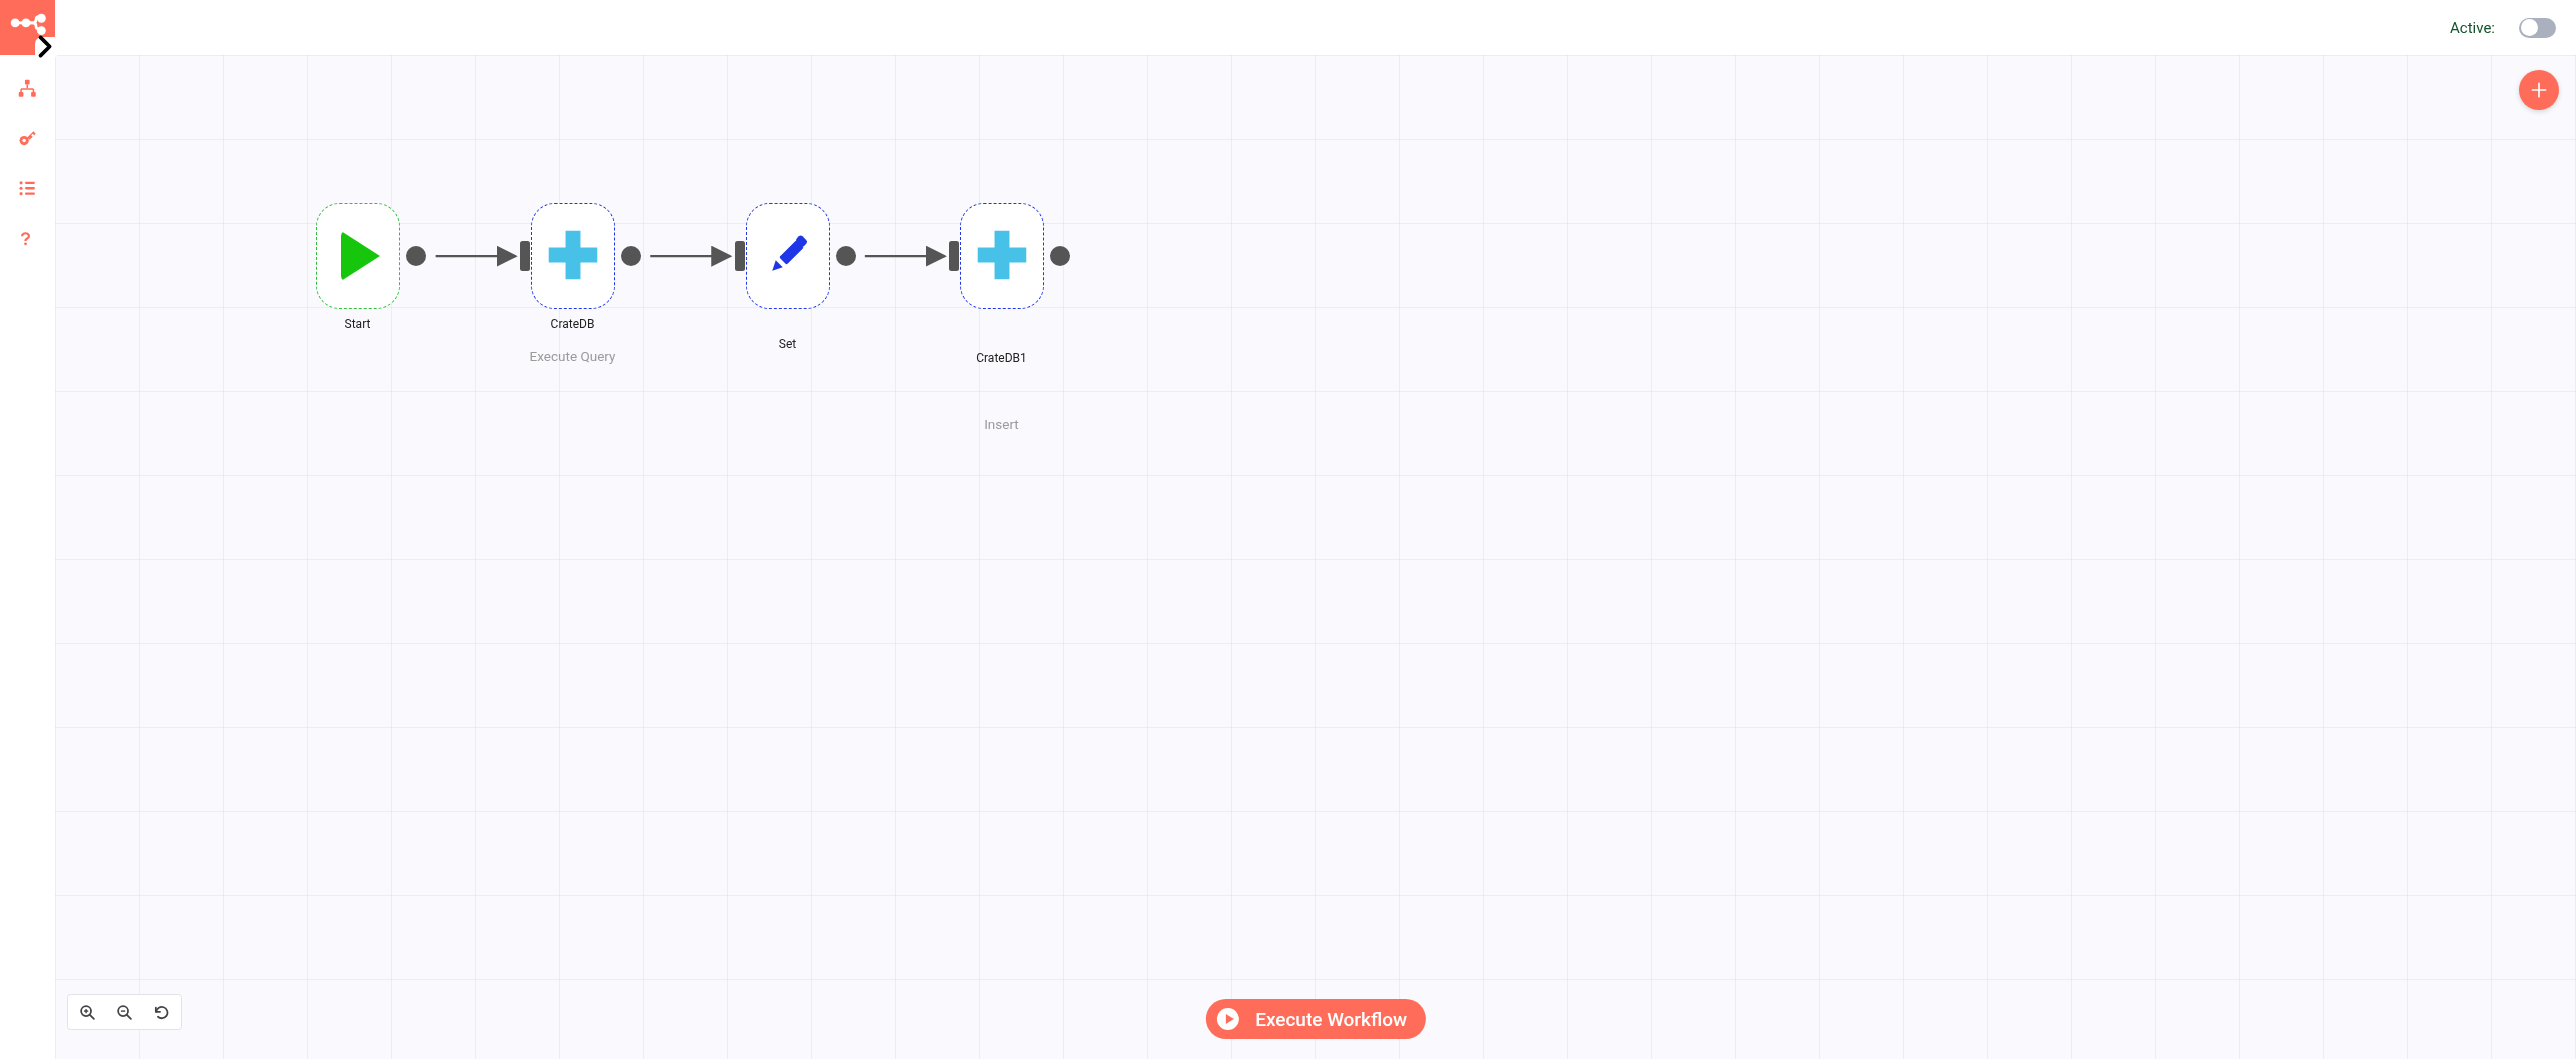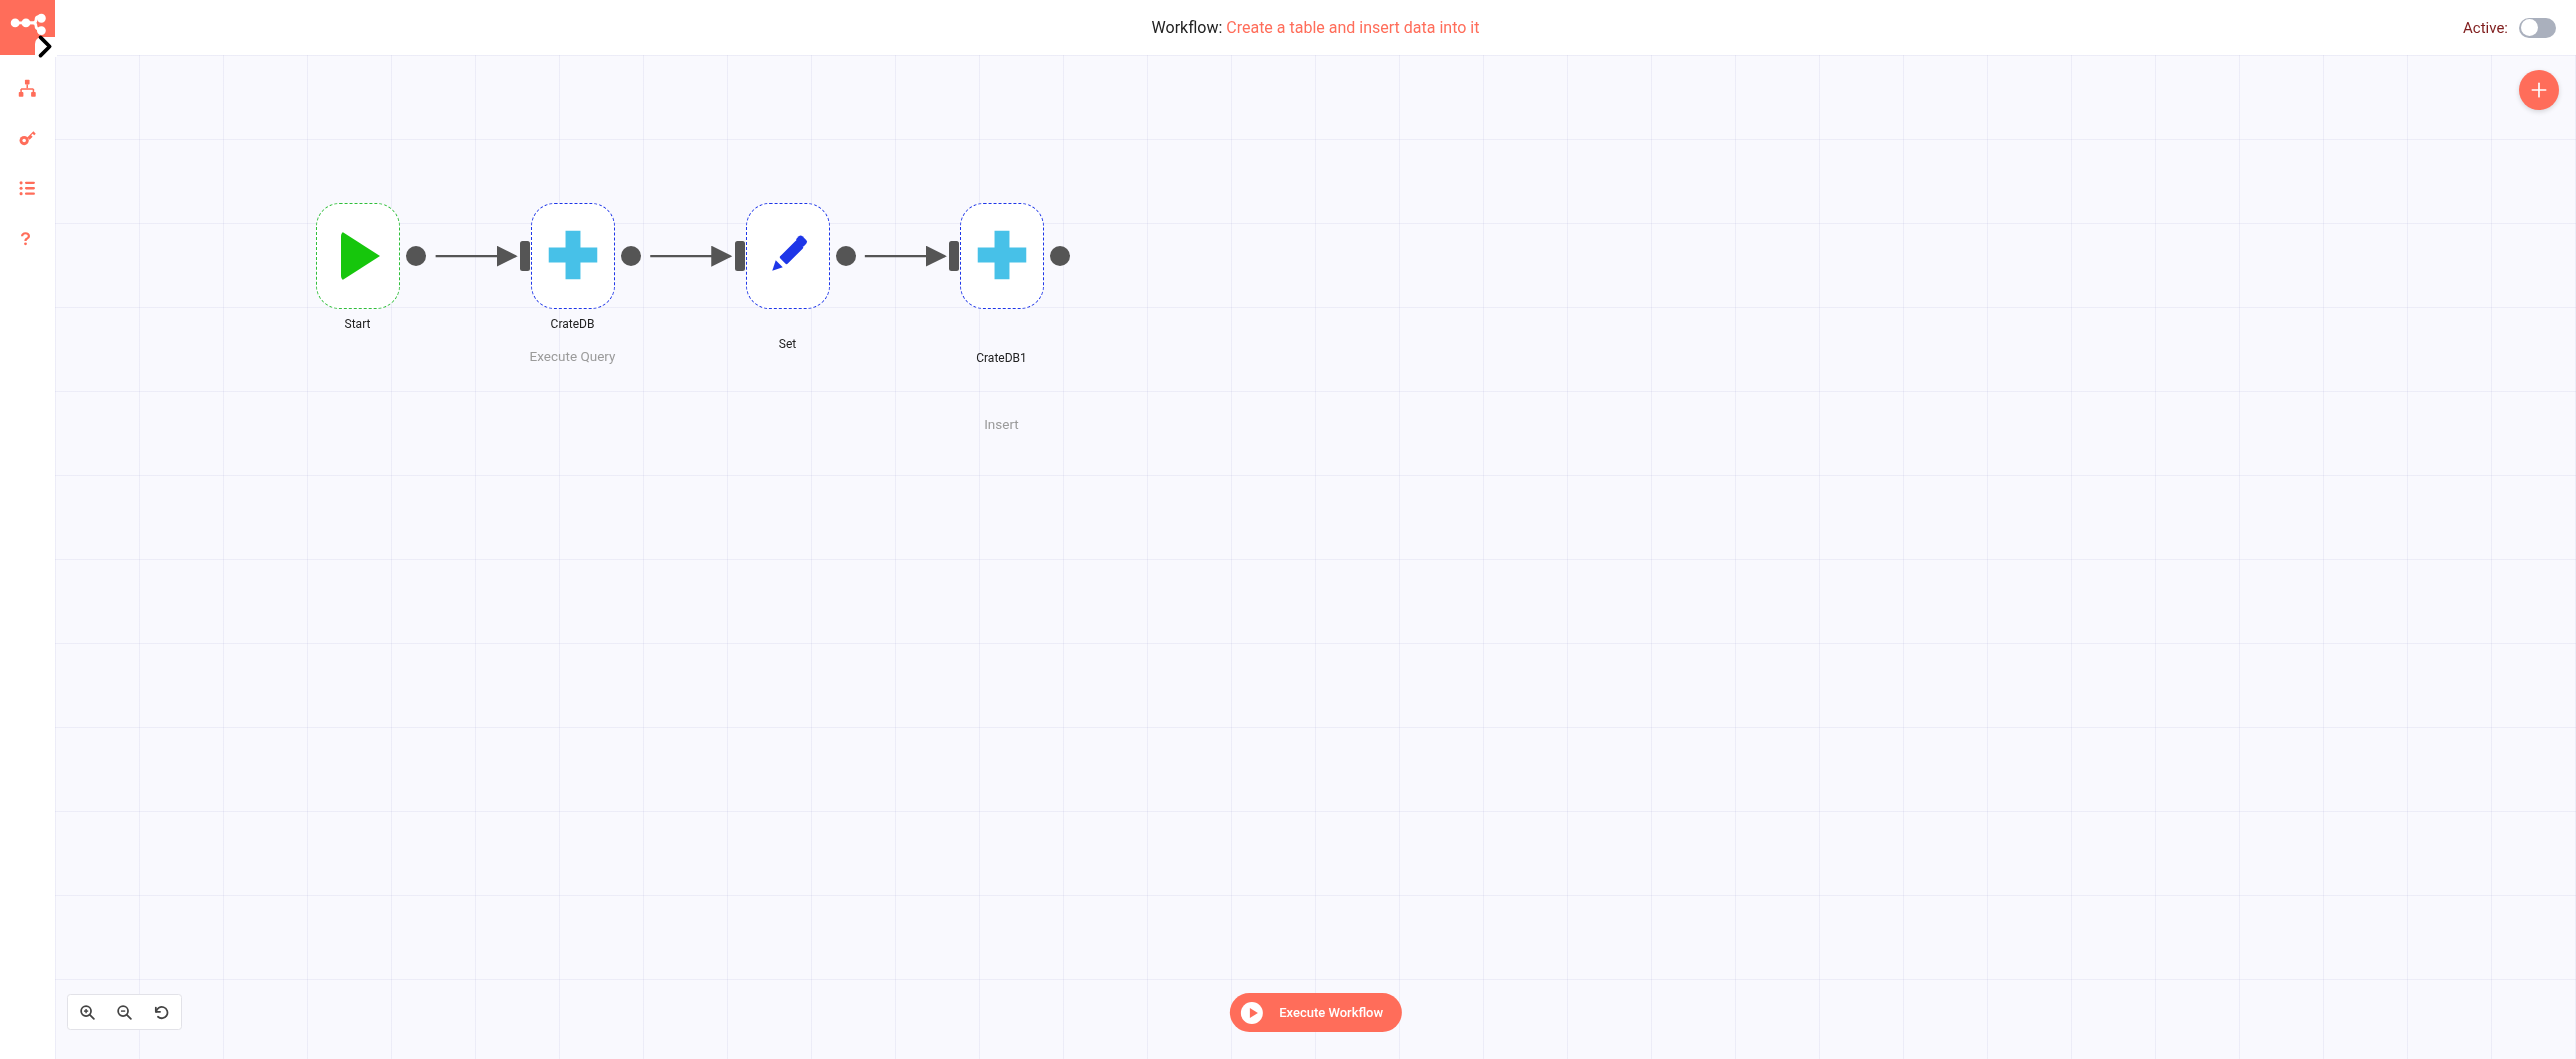--- a/index.html
+++ b/index.html
@@ -57,22 +57,22 @@
   }
   .topbar .title-wrap {
     flex: 1;
     text-align: center;
     font-size: 16px;
   }
   .topbar .title-prefix { color: #222; }
   .topbar .title-name { color: #ff6d5a; }
   .topbar .right {
     position: absolute; right: 20px; top: 0; height: 55px;
-    display: flex; align-items: center; gap: 11px;
-    font-size: 15px; color: #7f1d1d;
+    display: flex; align-items: center; gap: 24px;
+    font-size: 15px; color: #14532d;
   }
   .toggle {
     width: 37px; height: 20px;
     background: #aab0bd;
     border-radius: 10px;
     position: relative;
     cursor: pointer;
   }
   .toggle .knob {
     width: 17px; height: 17px; border-radius: 50%;
@@ -167,27 +167,27 @@
   .tool-btn {
     width: 32px; height: 27px;
     display: flex; align-items: center; justify-content: center;
     cursor: pointer;
     color: #444;
   }
 
   .execute-btn {
     position: absolute;
     left: 50%; transform: translateX(-50%);
-    bottom: 27px;
+    bottom: 20px;
     background: #ff6d5a;
     color: #fff;
     border-radius: 20px;
     padding: 8.4px 18.5px 8.4px 11.8px;
     display: flex; align-items: center; gap: 16px;
-    font-size: 13px; font-weight: 500;
+    font-size: 19px; font-weight: 500;
     cursor: pointer;
   }
   .execute-btn .circ {
     width: 22px; height: 22px; border-radius: 50%;
     background: #fff;
     display: flex; align-items: center; justify-content: center;
   }
   .execute-btn .circ .tri {
     width: 0; height: 0;
     border-left: 8.4px solid #ff6d5a;
@@ -258,23 +258,20 @@
     <div class="nav-icon">
       <svg viewBox="0 0 24 24" width="13.5" height="20">
         <path fill="#ff6d5a" d="M8 0 C3 0 0 3 0 7 h4 c0-2 1.5-3.5 4-3.5 s4 1.3 4 3 c0 1.5-1 2.3-2.5 3.3 C7.5 11.2 6 12.5 6 15.5 h4 c0-1.5 0.8-2.2 2.3-3.2 C14.5 10.8 16 9.2 16 6.5 16 2.5 12.5 0 8 0 Z"></path>
         <circle cx="8" cy="20.5" r="2.5" fill="#ff6d5a"></circle>
       </svg>
     </div>
   </div>
 </div>
 
 <div class="topbar">
-  <div class="title-wrap">
-    <span class="title-prefix">Workflow: </span><span class="title-name">Create a table and insert data into it</span>
-  </div>
   <div class="right">
     <span>Active:</span>
     <div class="toggle">
       <div class="knob"></div>
     </div>
   </div>
 </div>
 
 <div class="canvas">
 

